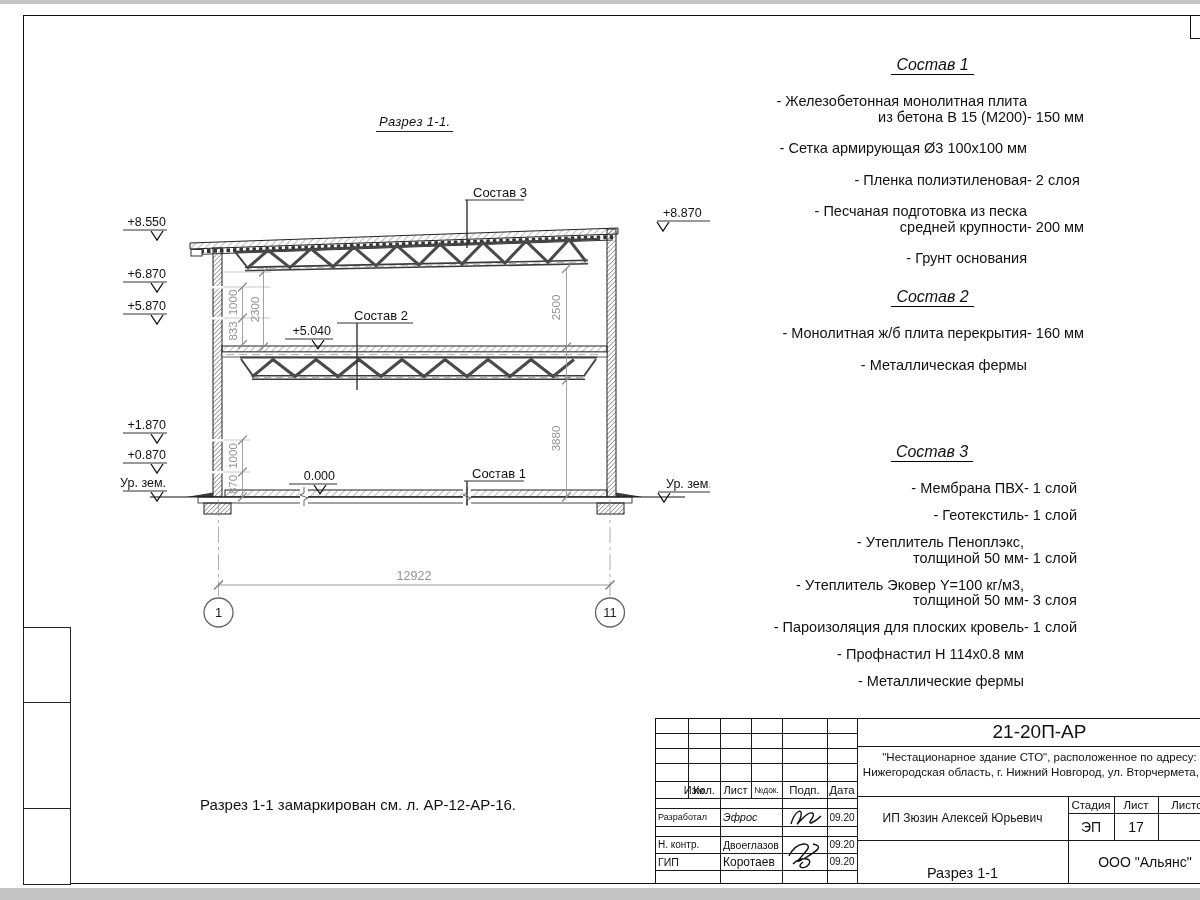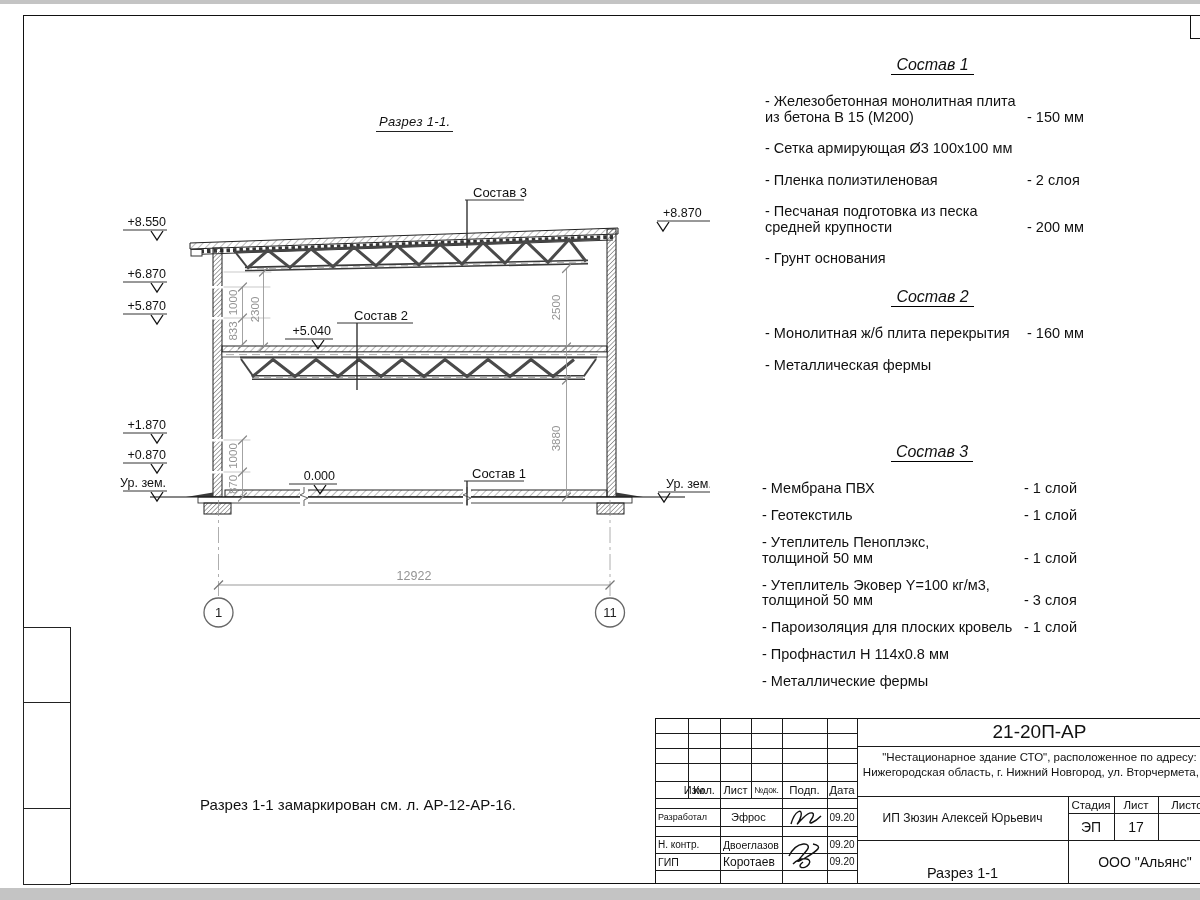--- a/index.html
+++ b/index.html
@@ -15,21 +15,21 @@
     position:absolute;left:376px;top:114px;font-style:italic;font-size:13px;
     border-bottom:1.3px solid #222;padding:0 3px 2px 3px;letter-spacing:.3px;
   }
   .note{position:absolute;left:200px;top:796px;font-size:15px;}
   
   .spec{position:absolute;}
   .spec-title{font-style:italic;font-size:16px;text-align:center;margin-bottom:20px;}
   .spec-title span{border-bottom:1.1px solid #000;padding:0 5px 1px 5px;}
   .spec-row{display:flex;align-items:flex-end;margin-bottom:16px;font-size:14.5px;line-height:15.5px;}
   .spec3 .spec-row{margin-bottom:11.5px;}
-  .spec-name{width:262px;}
+  .spec-name{width:262px;text-align:right;}
   .spec-val{white-space:nowrap;}
   
   .tb{position:absolute;left:655px;top:718px;width:567px;height:166px;background:#fff;}
   .tb .bord{position:absolute;left:0;top:0;width:567px;height:166px;border:1.6px solid #111;box-sizing:border-box;}
   .hl,.vl{position:absolute;background:#1a1a1a;}
   .hl{height:1px;}
   .vl{width:1px;}
   .tbc{position:absolute;display:flex;align-items:center;justify-content:center;overflow:hidden;white-space:nowrap;}
   .tbc.la{justify-content:flex-start;padding-left:3px;}
   .sig-svg{position:absolute;}
@@ -355,21 +355,21 @@
   <div class="vl" style="left:503px;top:78px;height:44px;"></div>
 
   <div class="tbc" style="left:0;top:63px;width:33px;height:17px;font-size:11px;padding-left:24px;">Изм.</div>
   <div class="tbc" style="left:33px;top:63px;width:32px;height:17px;font-size:11px;">Кол.</div>
   <div class="tbc" style="left:65px;top:63px;width:31px;height:17px;font-size:11px;">Лист</div>
   <div class="tbc" style="left:96px;top:63px;width:31px;height:17px;font-size:8.5px;">№док.</div>
   <div class="tbc" style="left:127px;top:63px;width:45px;height:17px;font-size:11.5px;">Подп.</div>
   <div class="tbc" style="left:172px;top:63px;width:30px;height:17px;font-size:11.5px;">Дата</div>
 
   <div class="tbc la" style="left:0;top:90px;width:64px;height:18px;font-size:9px;">Разработал</div>
-  <div class="tbc la" style="left:73px;top:90px;width:61px;height:18px;font-size:11px;">Эфрос</div>
+  <div class="tbc la" style="left:65px;top:90px;width:61px;height:18px;font-size:11px;font-style:italic;">Эфрос</div>
   <div class="tbc" style="left:172px;top:90px;width:30px;height:18px;font-size:10px;">09.20</div>
 
   <div class="tbc la" style="left:0;top:118px;width:64px;height:17px;font-size:10px;">Н. контр.</div>
   <div class="tbc la" style="left:65px;top:118px;width:61px;height:17px;font-size:10.5px;">Двоеглазов</div>
   <div class="tbc" style="left:172px;top:118px;width:30px;height:17px;font-size:10px;">09.20</div>
 
   <div class="tbc la" style="left:0;top:135px;width:64px;height:17px;font-size:10.5px;">ГИП</div>
   <div class="tbc la" style="left:65px;top:135px;width:61px;height:17px;font-size:12px;">Коротаев</div>
   <div class="tbc" style="left:172px;top:135px;width:30px;height:17px;font-size:10px;">09.20</div>
 

